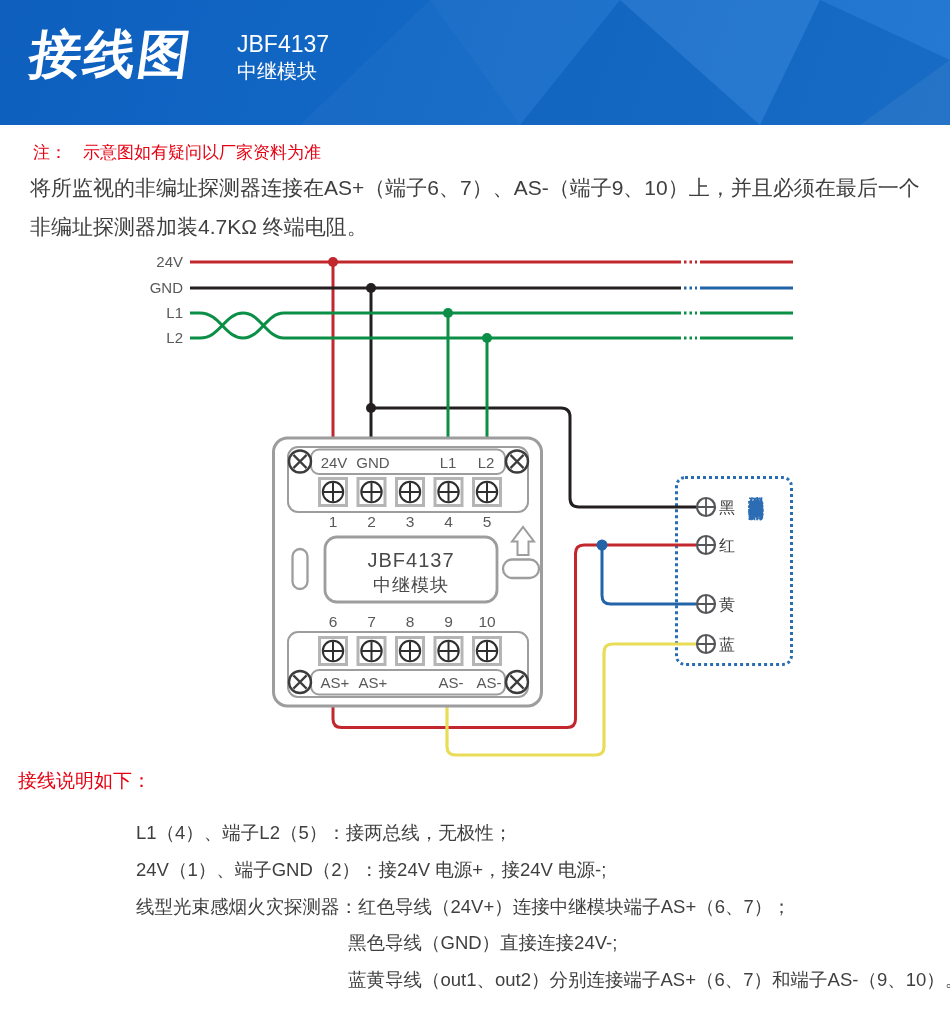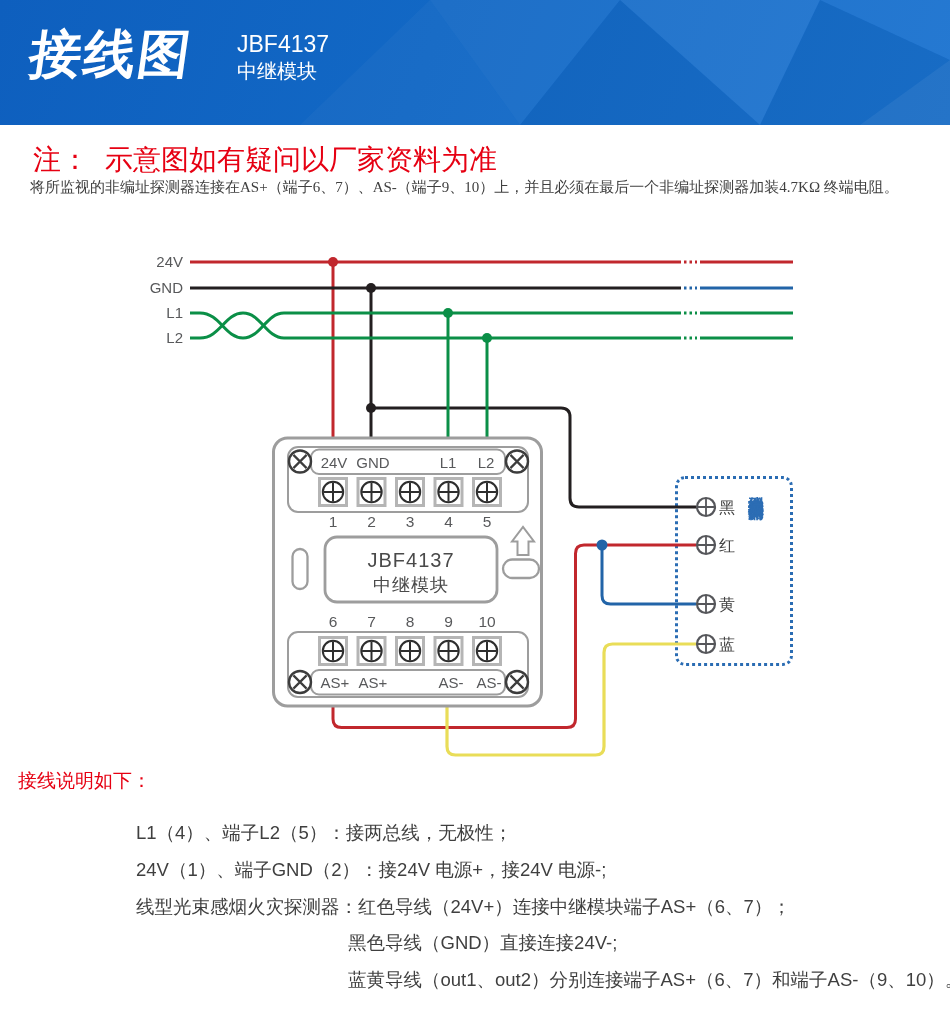--- a/index.html
+++ b/index.html
@@ -10,24 +10,24 @@
   .banner{position:absolute;left:0;top:0;width:950px;height:125px;
           background:linear-gradient(110deg,#0e5fbe 0%,#1268c5 45%,#1a72d0 100%);overflow:hidden;}
   .banner svg{position:absolute;left:0;top:0;}
   .banner-title{position:absolute;left:30px;top:20px;margin:0;color:#fff;
           font-size:52px;font-weight:900;letter-spacing:2px;transform:skewX(-8deg);}
   .banner-sub{position:absolute;left:237px;top:31px;color:#fff;}
   .banner-sub .model{font-size:23px;font-weight:500;line-height:27px;}
   .banner-sub .name{font-size:20px;font-weight:500;line-height:26px;}
 
   
-  .note{position:absolute;left:33px;top:141px;font-size:28px;color:#e60012;white-space:nowrap;}
+  .note{position:absolute;left:33px;top:141px;font-size:17px;color:#e60012;white-space:nowrap;}
   .note .note-text{margin-left:16px;}
   .desc{position:absolute;left:30px;top:168px;width:905px;margin:0;
-        font-size:15px;line-height:39px;color:#3f3f3f;font-family:Liberation Serif, serif;}
+        font-size:21px;line-height:39px;color:#3f3f3f;}
 
   
   .detector-box{position:absolute;left:675px;top:476px;width:112px;height:184px;
         border:3px dotted #2a6cb3;border-radius:10px;}
   .detector-name{position:absolute;left:743px;top:483px;height:182px;width:26px;
         writing-mode:vertical-rl;text-orientation:upright;
         font-size:15.5px;font-weight:bold;color:#2c6db4;letter-spacing:1px;line-height:26px;}
 
   
   .diagram{position:absolute;left:0;top:0;pointer-events:none;}

